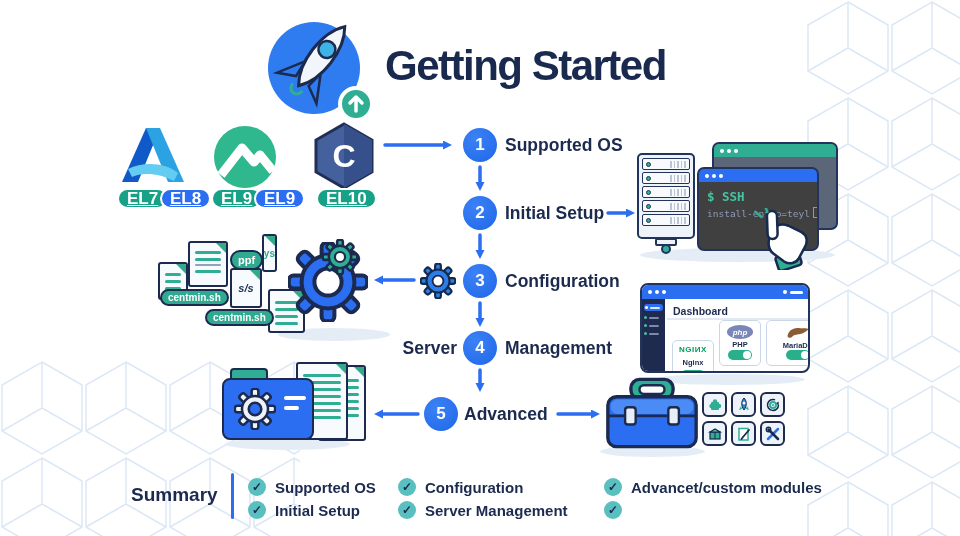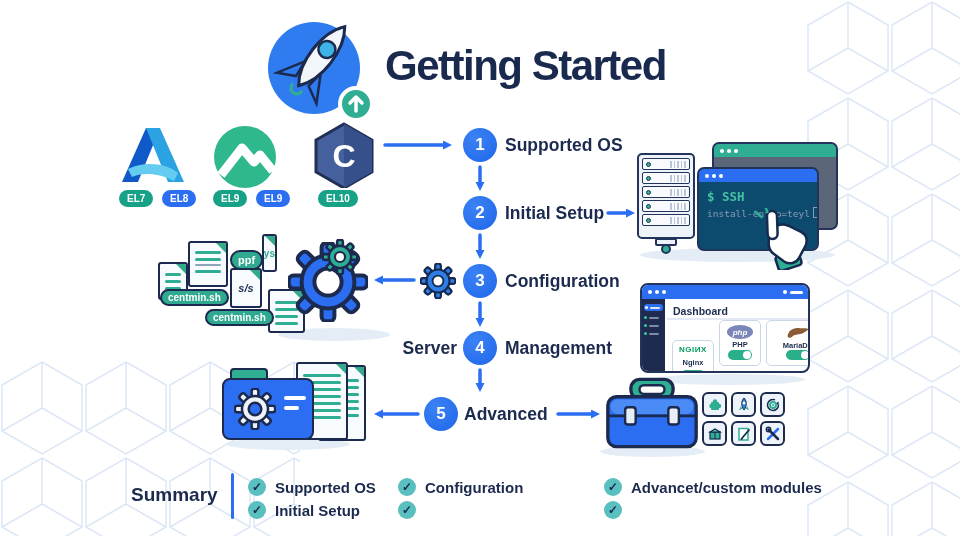--- a/index.html
+++ b/index.html
@@ -2,22 +2,22 @@
 <html><head>
 <meta charset="utf-8">
 <style>
   * { margin:0; padding:0; box-sizing:border-box; }
   body { font-family:"Liberation Sans", sans-serif; background:#fff; }
   .stage { position:relative; width:960px; height:536px; background:#fff; overflow:hidden; }
   .abs { position:absolute; }
   .bgpat { position:absolute; pointer-events:none; }
   .title { font-size:42px; font-weight:800; color:#192a4e; letter-spacing:-1.5px; }
   .pill { position:absolute; height:21px; border-radius:11px; color:#fff; font-weight:800;
-          font-size:10px; display:flex; align-items:center; justify-content:center;
-          padding:0 8px; border:2px solid #fff; }
+          font-size:17px; display:flex; align-items:center; justify-content:center;
+          padding:0 8px; border:2px solid #fff;text-decoration:underline; }
   .pill.teal { background:#17a186; }
   .pill.blue { background:#2b6ef2; }
   .step-circle { position:absolute; width:34px; height:34px; border-radius:50%;
           background:radial-gradient(circle at 35% 30%, #3b82f6, #1f66e8);
           color:#fff; font-size:17px; font-weight:800; display:flex; align-items:center;
           justify-content:center; }
   .step-label { position:absolute; font-size:17.5px; font-weight:800; color:#1b2a4e; line-height:24px; }
   .shadow { position:absolute; background:#e4ecf6; border-radius:50%; }
   .doc { position:absolute; background:#f8fbfd; border:2px solid #1b2a4e; border-radius:3px; overflow:hidden; }
   .fold { position:absolute; top:0; right:0; width:0; height:0;
@@ -182,21 +182,21 @@
         <span class="led"></span>
         <span class="vent"></span>
       </div>
     <div class="slat">
         <span class="led"></span>
         <span class="vent"></span>
       </div>
   </div>
   <div class="abs" style="left:655px;top:238px;width:22px;height:8px;background:#eef2f9;border:2px solid #22335c;border-radius:2px;"></div>
   <div class="abs" style="left:661px;top:244px;width:10px;height:10px;border-radius:50%;background:#2fae94;border:2px solid #22335c;"></div>
-  <div class="win" style="left:697px;top:167px;width:122px;height:84px;background:#0c4a6e;">
+  <div class="win" style="left:697px;top:167px;width:122px;height:84px;background:#404040;">
     <div class="tbar" style="background:#2b6ef2;">
       <span class="tdot"></span>
         <span class="tdot"></span>
         <span class="tdot"></span>
     </div>
     <div class="abs mono" style="left:8px;top:20px;font-size:12.5px;font-weight:700;color:#45c3a2;">$ SSH</div>
     <div class="abs mono" style="left:8px;top:37px;font-size:9.5px;color:#8d99b4;white-space:nowrap;">
       <span>install-entep=teyl</span><span class="cursorblk"></span>
     </div>
   </div>
@@ -427,20 +427,21 @@
       <span class="sumtxt">Initial Setup</span>
     </div>
   </div>
   <div class="abs" style="left:398px;top:477px;">
     <div class="sumrow">
       <span class="chk">✓</span>
       <span class="sumtxt">Configuration</span>
     </div>
     <div class="sumrow">
       <span class="chk">✓</span>
+      <span class="sumtxt">Server Management</span>
     </div>
   </div>
   <div class="abs" style="left:604px;top:477px;">
     <div class="sumrow">
       <span class="chk">✓</span>
       <span class="sumtxt">Advancet/custom modules</span>
     </div>
     <div class="sumrow">
       <span class="chk">✓</span>
     </div>

